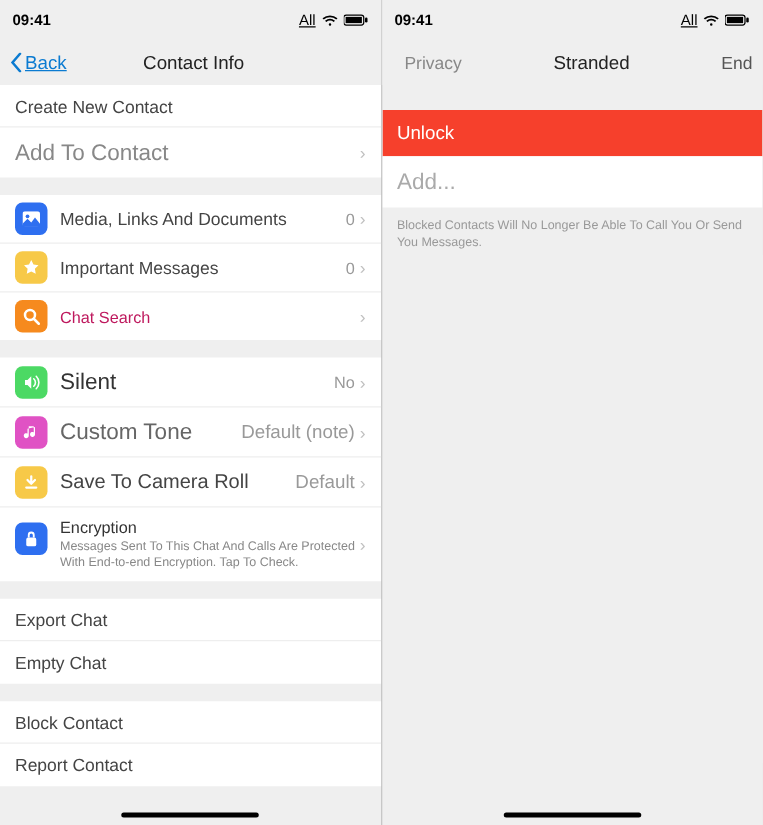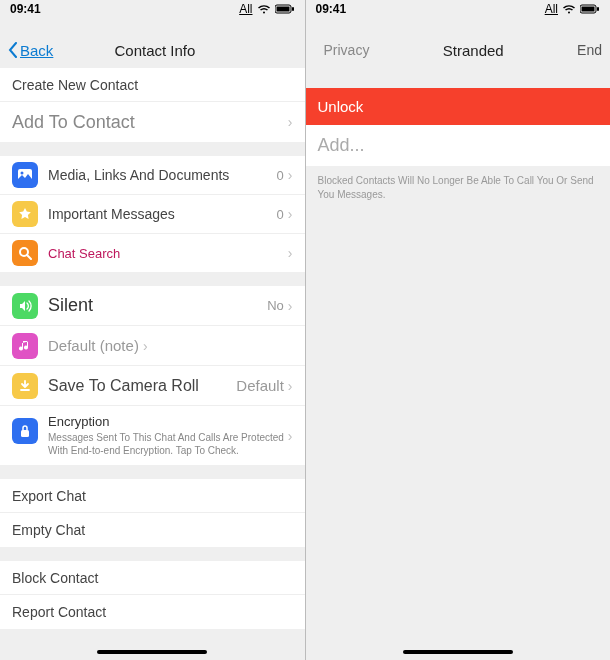--- a/index.html
+++ b/index.html
@@ -1,19 +1,19 @@
 <!DOCTYPE html>
 <html><head>
 <meta charset="utf-8">
 <style>
   * { margin: 0; padding: 0; box-sizing: border-box; font-family: -apple-system, BlinkMacSystemFont, "Helvetica Neue", sans-serif; }
   body { width: 610px; height: 660px; background: #e8e8e8; display: flex; overflow: hidden; }
   .phone { flex: 1; background: #efefef; display: flex; flex-direction: column; position: relative; }
   .phone-left { border-right: 1px solid #bbb; }
-  .status-bar { height: 28px; display: flex; align-items: flex-end; padding: 16px 10px; font-size: 12px; font-weight: 600; background: #efefef; }
+  .status-bar { height: 28px; display: flex; align-items: center; padding: 16px 10px; font-size: 12px; font-weight: 600; background: #efefef; }
   .status-time { flex: 0 0 auto; }
   .status-right { margin-left: auto; display: flex; align-items: center; gap: 4px; font-size: 12px; text-decoration: underline; }
   .nav-bar { height: 36px; display: flex; align-items: center; padding: 0 8px; font-size: 14px; background: #efefef; }
   .nav-back { color: #0b7bd1; display: flex; align-items: center; gap: 2px; font-size: 15px; text-decoration: underline; }
   .nav-title { flex: 1; text-align: center; font-weight: 500; font-size: 15px; color: #222; }
   .nav-title-offset { margin-left: -40px; }
   .nav-left { color: #888; font-size: 14px; padding-left: 10px; }
   .nav-right { color: #555; font-size: 14px; }
   .content { flex: 1; overflow-y: auto; }
   .section { background: #fff; margin-bottom: 14px; }
@@ -128,20 +128,21 @@
         <span class="label big-label">Silent</span>
         <span class="value">No</span>
         <span class="chev">›</span>
       </div>
       <div class="row row-tall">
         <div class="icon-box" style="background:#e052c4">
           <svg width="14" height="14" viewBox="0 0 14 14">
               <path d="M5 2v7.5a2 2 0 11-1-1.7V4l6-1.5v6a2 2 0 11-1-1.7V2z" fill="#fff"></path>
             </svg>
         </div>
+        <span class="label big-label" style="color:#666">Custom Tone</span>
         <span class="value" style="font-size:15px">Default (note)</span>
         <span class="chev">›</span>
       </div>
       <div class="row row-tall">
         <div class="icon-box" style="background:#f7c948">
           <svg width="14" height="14" viewBox="0 0 14 14">
               <path d="M7 2v6m0 0l-3-3m3 3l3-3M3 11h8" stroke="#fff" stroke-width="1.8" fill="none" stroke-linecap="round" stroke-linejoin="round"></path>
             </svg>
         </div>
         <span class="label" style="font-size:16px">Save To Camera Roll</span>

